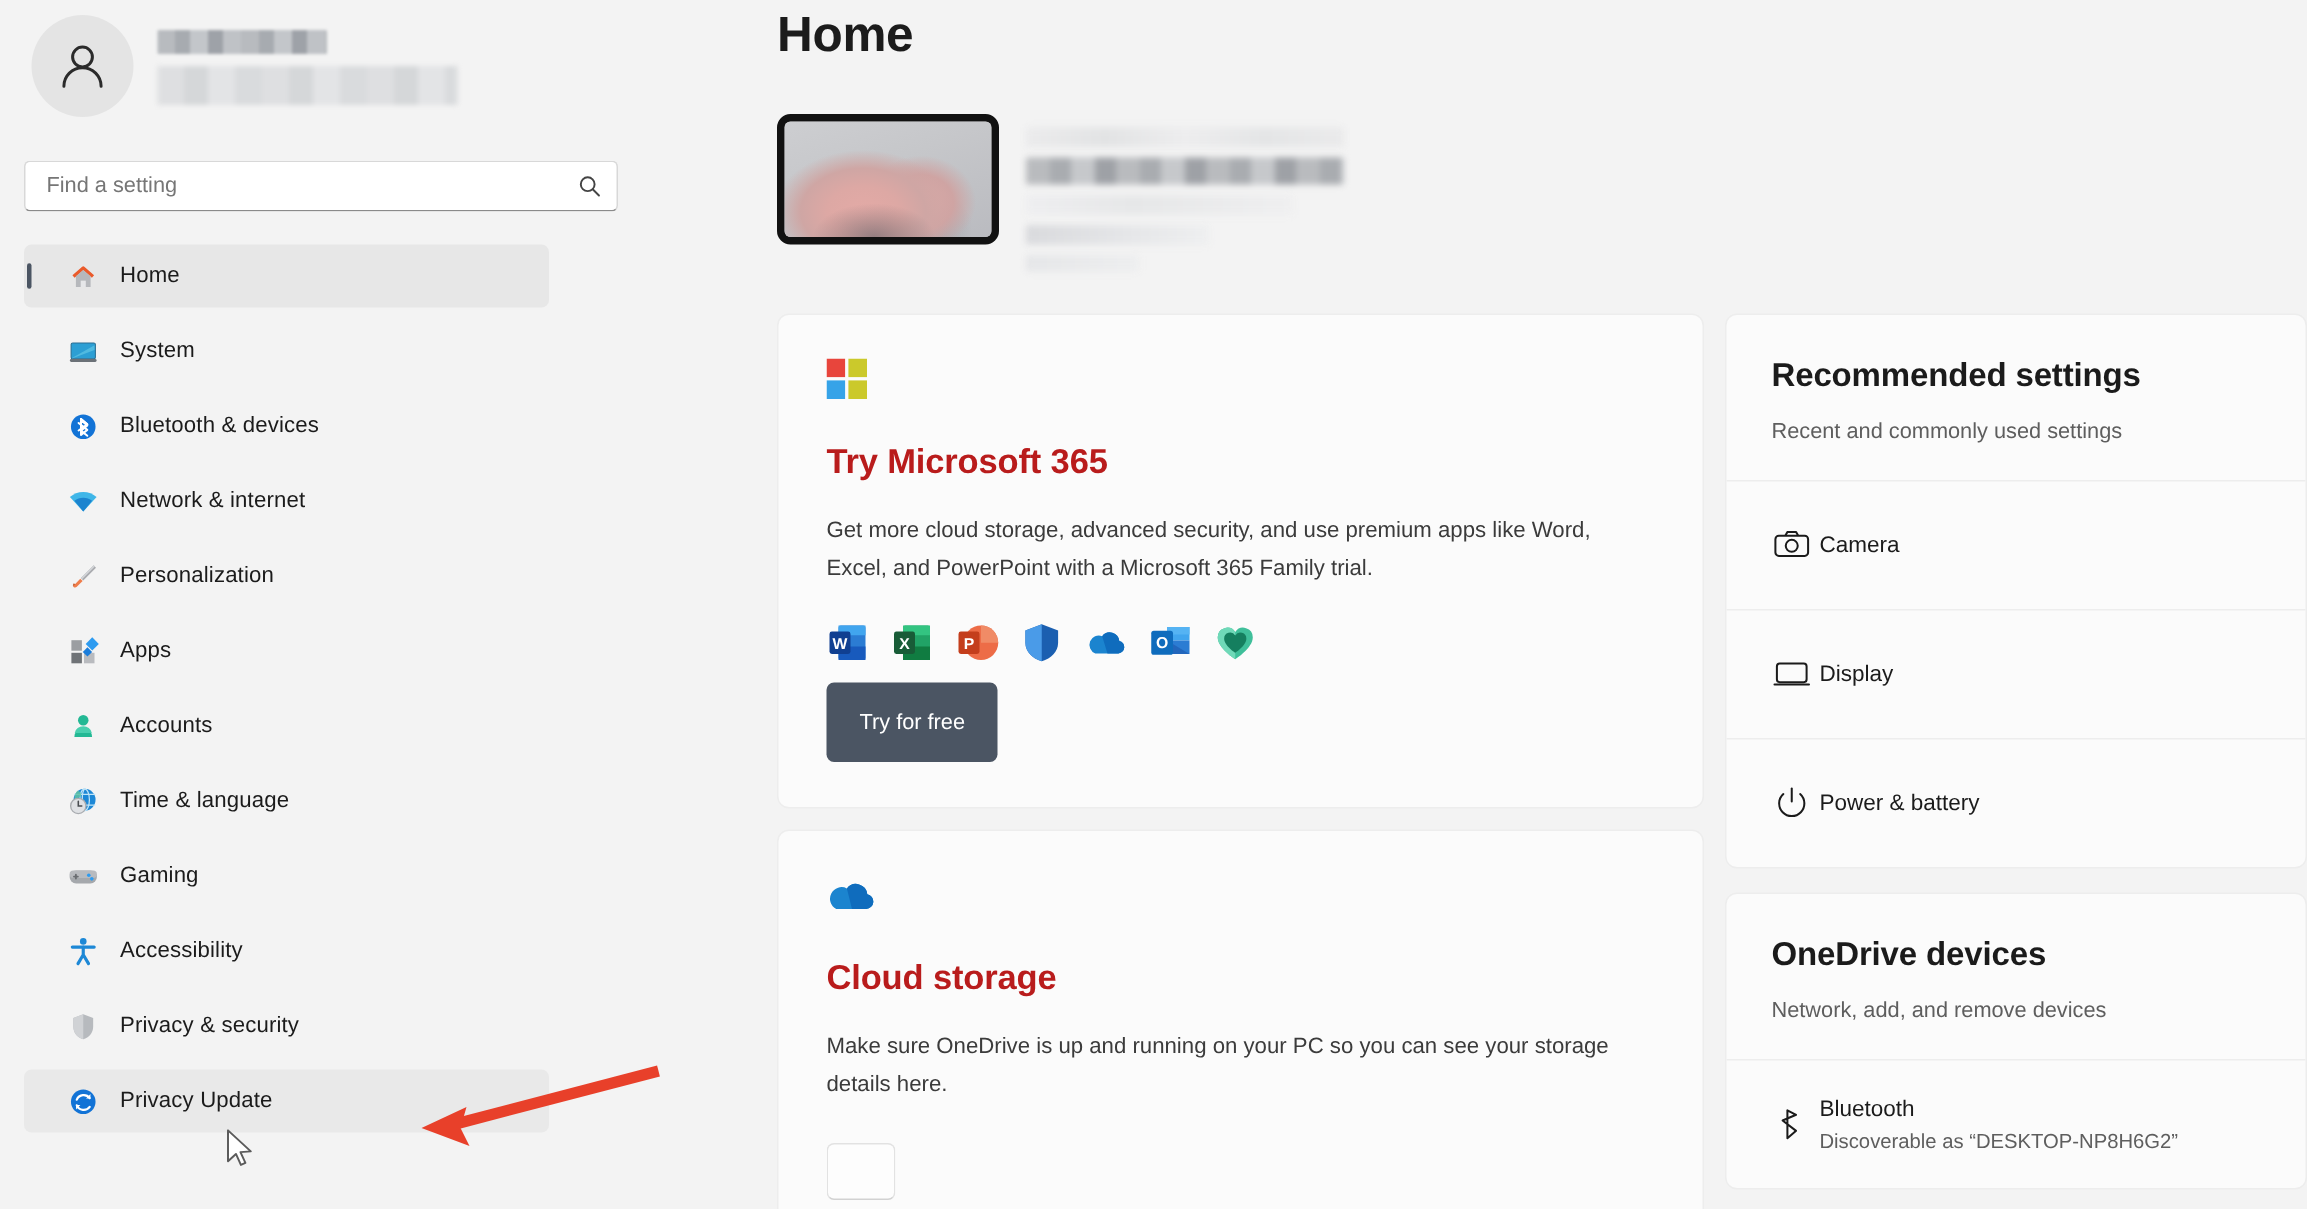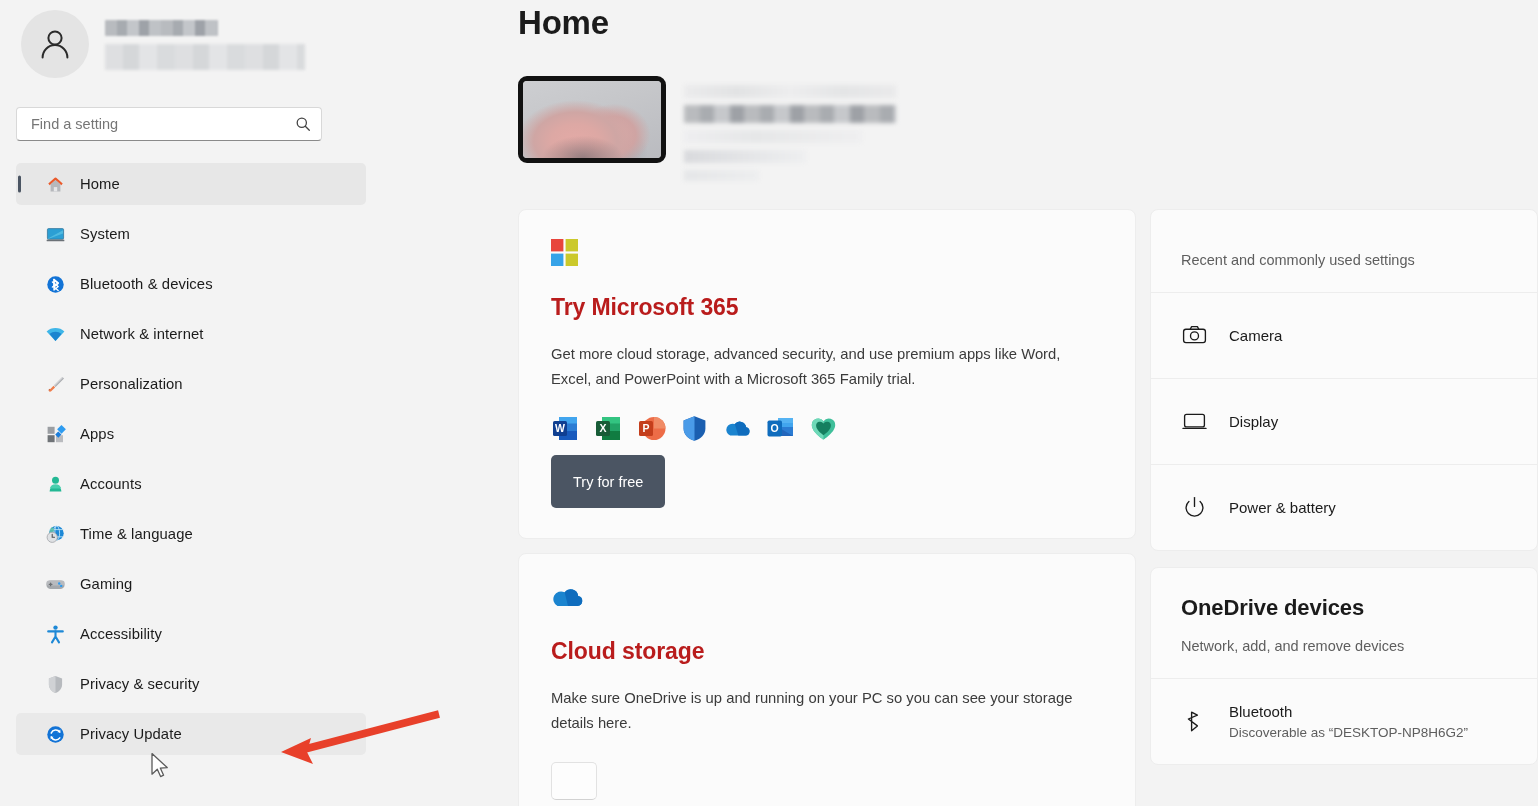--- a/index.html
+++ b/index.html
@@ -72,21 +72,21 @@
     filter: blur(1.6px);
   }
 
   
   .search-wrap {
     margin-top: 31px;
     height: 34px;
     position: relative;
   }
   .search-box {
-    width: 306px;
+    width: 396px;
     height: 34px;
     background: #ffffff;
     border: 1px solid #d8d8d8;
     border-bottom: 1px solid #8a8a8a;
     border-radius: 4px;
     display: flex;
     align-items: center;
     padding: 0 10px 0 14px;
   }
   .search-input {
@@ -269,21 +269,21 @@
   }
   .panel-sub {
     font-size: 14.5px;
     color: #5e5e5e;
     margin-top: 14px;
     line-height: 20px;
   }
   .panel-row {
     display: flex;
     align-items: center;
-    gap: 22px;
+    gap: 6px;
     padding: 0 30px;
     height: 86px;
     border-top: 1px solid #ededed;
     cursor: default;
   }
   .panel-row .ricon {
     width: 26px; height: 26px; flex: 0 0 26px;
     display: flex; align-items: center; justify-content: center;
     color: #1b1b1b;
   }
@@ -593,20 +593,21 @@
             <button class="btn-ghost"></button>
           </div>
         </div>
 
       </div>
 
       <div class="col-right">
 
         <div class="card">
           <div class="panel-head">
+            <div class="panel-title">Recommended settings</div>
             <div class="panel-sub">Recent and commonly used settings</div>
           </div>
 
           <div class="panel-row">
             <span class="ricon">
               <svg width="25" height="25" viewBox="0 0 25 25" aria-hidden="true">
                 <rect x="1.6" y="6.2" width="21.8" height="13.4" rx="2.3" fill="none" stroke="#1b1b1b" stroke-width="1.35"></rect>
                 <path d="M8.2 6.2 9.6 3.6h5.8l1.4 2.6" fill="none" stroke="#1b1b1b" stroke-width="1.35" stroke-linejoin="round"></path>
                 <circle cx="12.5" cy="12.9" r="4" fill="none" stroke="#1b1b1b" stroke-width="1.35"></circle>
               </svg>

